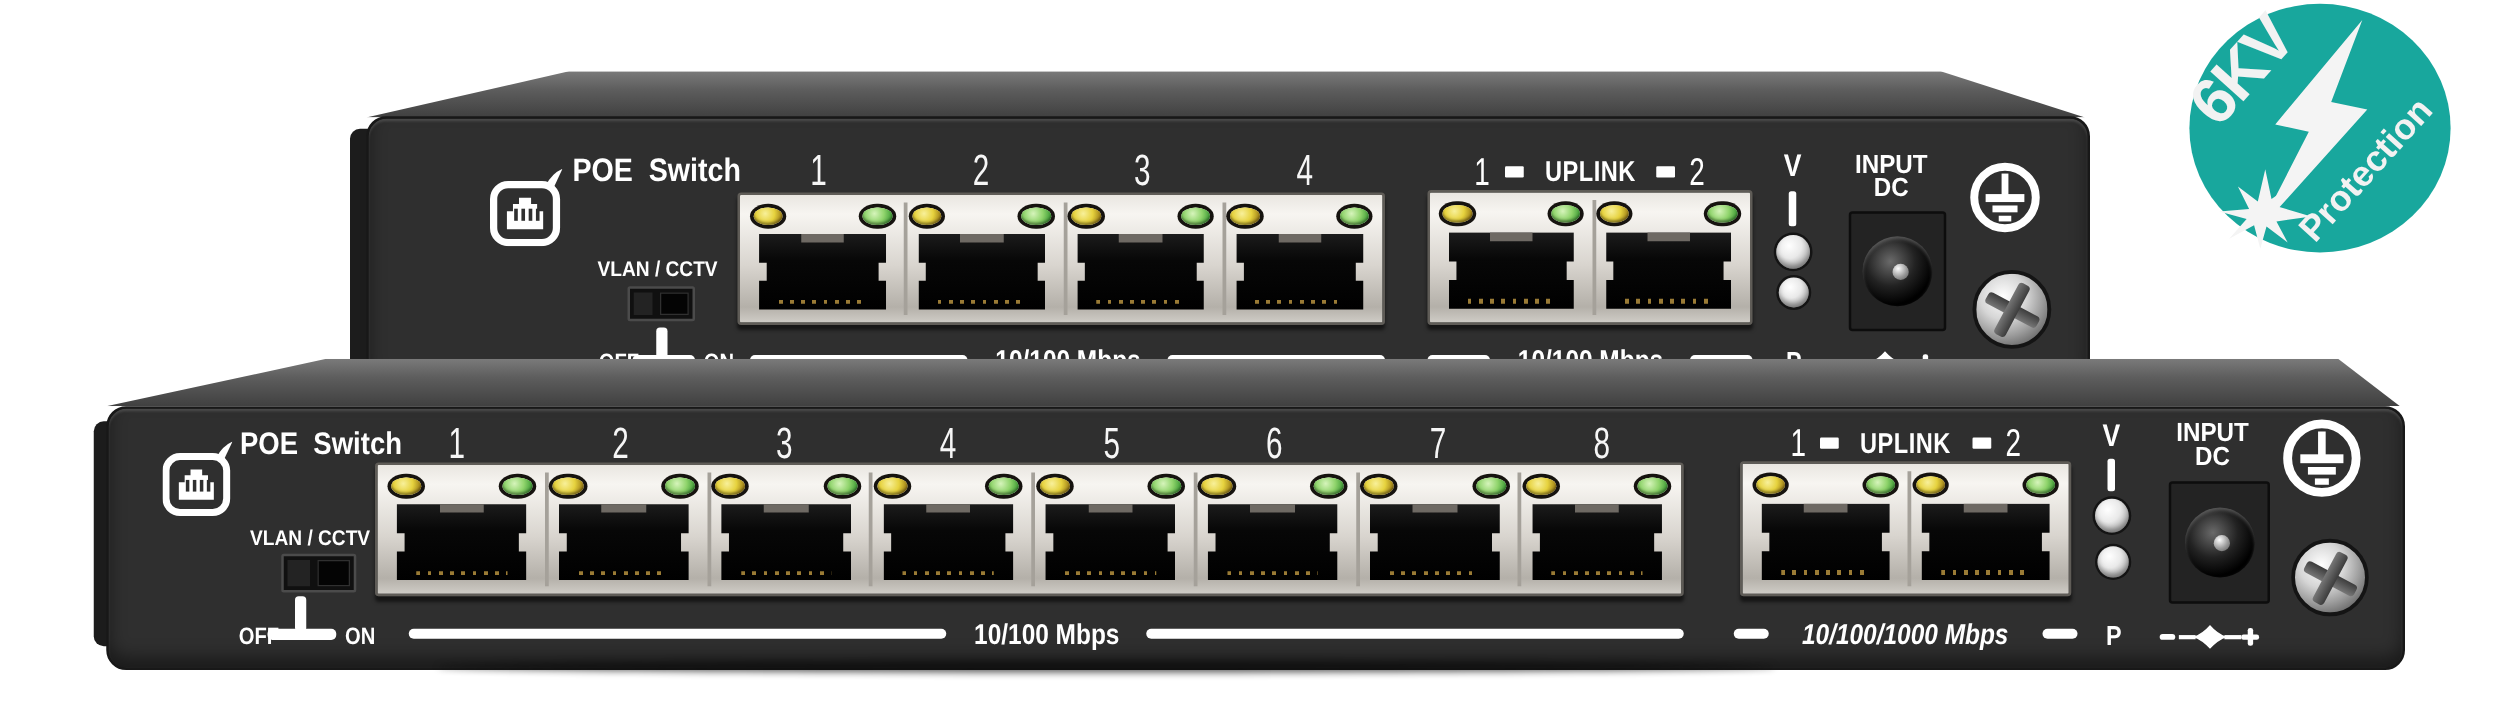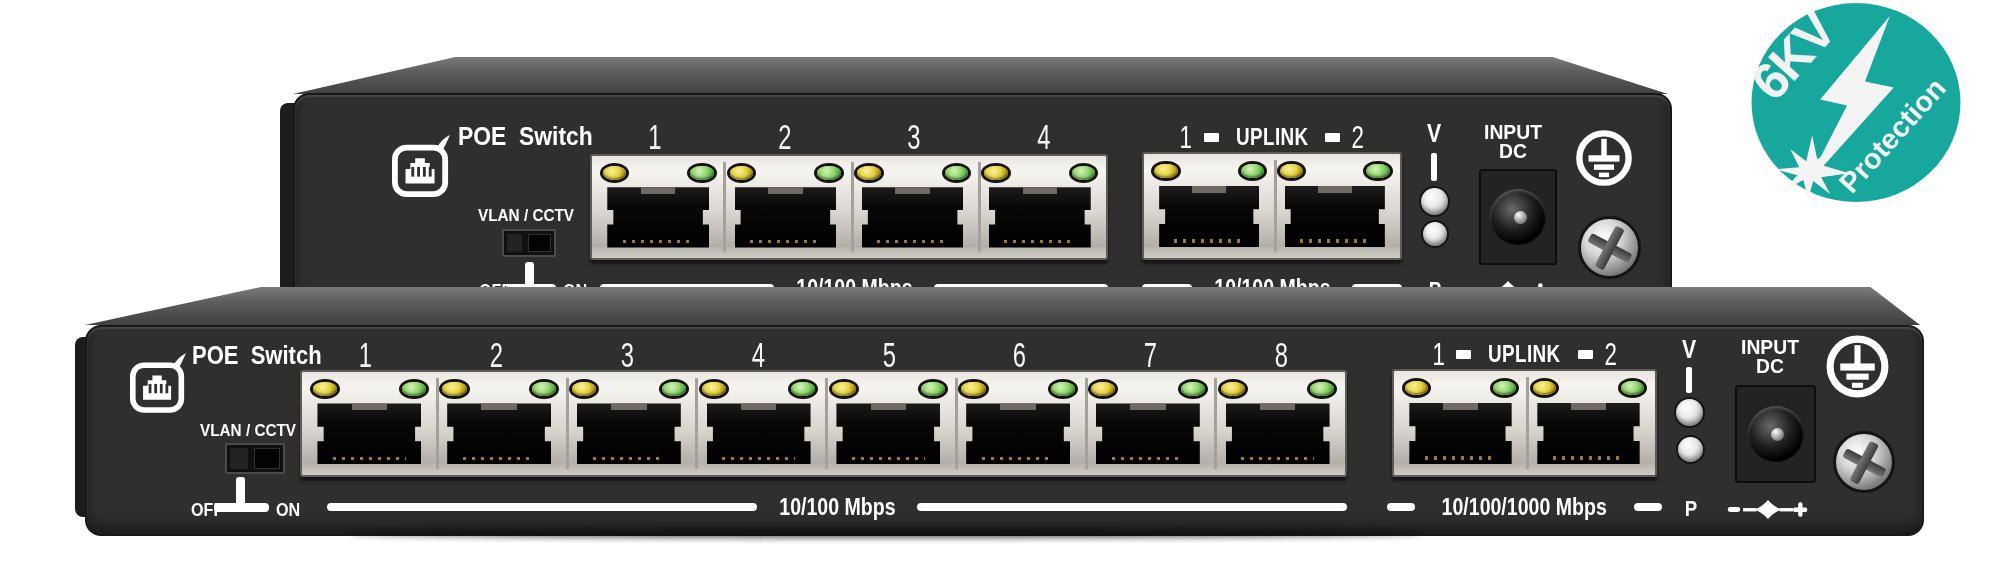--- a/index.html
+++ b/index.html
@@ -370,21 +370,21 @@
       <div class="abs oolabel" style="left:104px;top:172px;">OFF</div>
       <div class="mstem" style="left:149px;top:150px;width:9px;height:28px;"></div>
       <div class="mbar" style="left:127px;top:176px;width:55px;height:9px;"></div>
       <div class="abs oolabel" style="left:189px;top:172px;">ON</div>
 
       <div class="abs speedrow" style="left:240px;top:167px;width:1020px;height:26px;">
         <span class="wline"></span>
         <span class="slabel">10/100 Mbps</span>
         <span class="wline"></span>
       </div>
-      <div class="abs speedrow" style="left:1300px;top:167px;width:275px;height:26px;">
+      <div class="abs speedrow" style="left:1300px;top:167px;width:275px;height:26px;font-style:italic;">
         <span class="wline"></span>
         <span class="slabel">10/100/1000 Mbps</span>
         <span class="wline"></span>
       </div>
       <div class="abs vp" style="left:1589px;top:169px;width:30px;font-size:22px;">P</div>
       <svg class="abs" style="left:1640px;top:171px;" width="82" height="23" viewBox="0 0 84 24" fill="#fff">
         <rect x="0" y="9.5" width="13" height="5" rx="2.5"></rect>
         <rect x="16" y="10.5" width="14" height="3.5"></rect>
         <path d="M42 2 Q36 9 28 12 Q36 15 42 22 Q48 15 56 12 Q48 9 42 2 Z"></path>
         <rect x="54" y="10.5" width="14" height="3.5"></rect>

